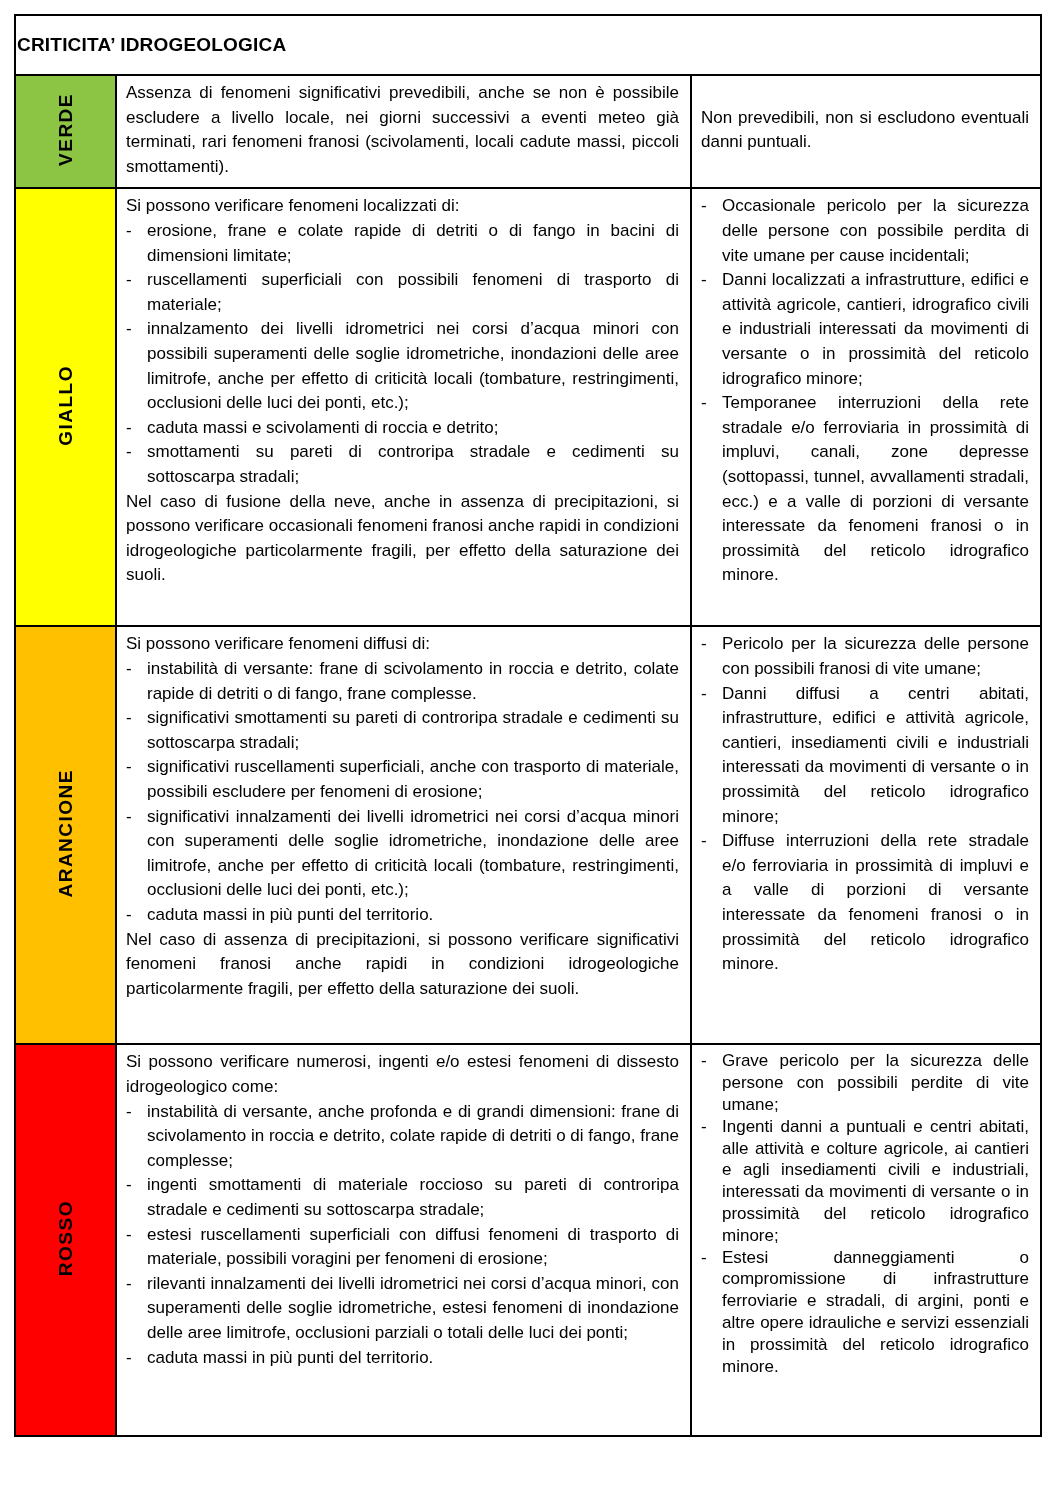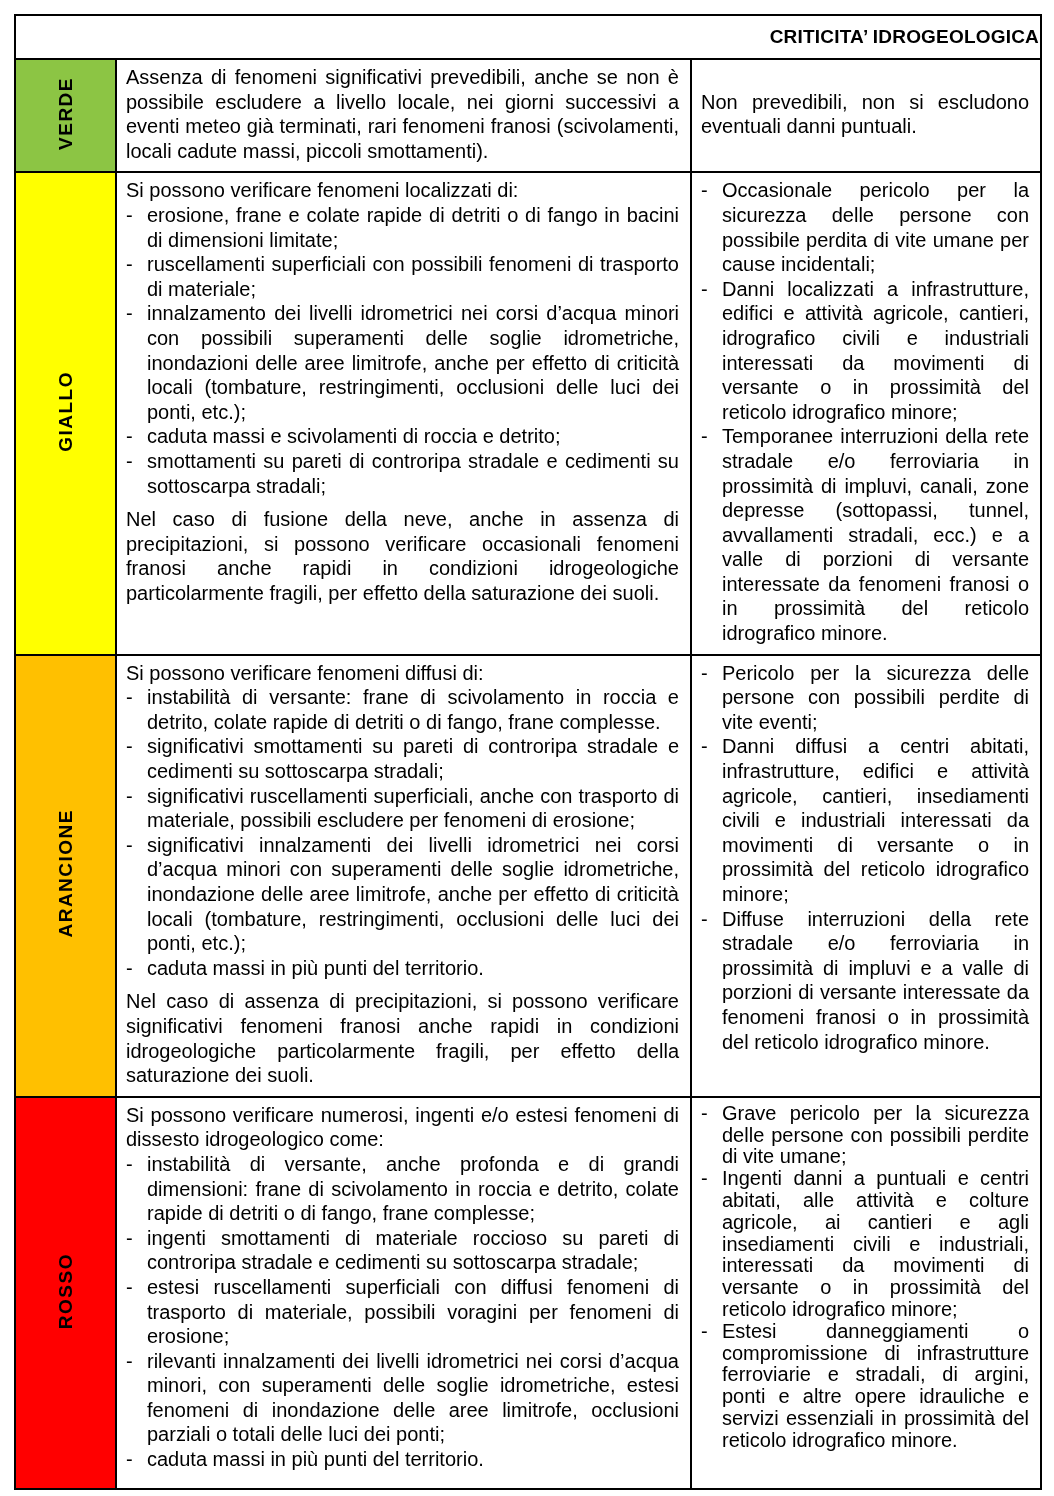--- a/index.html
+++ b/index.html
@@ -6,40 +6,40 @@
   body {
     width:1054px; min-height:1496px; box-sizing:border-box; padding:14px;
     font-family:"Liberation Sans", sans-serif; color:#000;
   }
   table.criticita {
     border-collapse:collapse; table-layout:fixed; width:1026px;
   }
   table.criticita td, table.criticita th { border:2px solid #000; box-sizing:border-box; }
 
   .title-cell {
-    height:44px; text-align:right; vertical-align:middle;
+    height:60px; text-align:left; vertical-align:middle;
     font-weight:700; font-size:19px; letter-spacing:0.2px;margin-top:24px;
   }
   .header-cell {
     height:64px; text-align:center; vertical-align:middle;
     font-weight:700; font-size:18.5px; line-height:1.25;
   }
   .code-cell { text-align:center; vertical-align:middle; }
   .code-label {
     display:inline-block; writing-mode:vertical-rl; transform:rotate(180deg);
     font-weight:700; font-size:19px; letter-spacing:1.5px; white-space:nowrap;
   }
   .text-cell {
     vertical-align:top; padding:5px 11px 8px 9px;
-    font-size:20px; line-height:24.6px; text-align:justify;
+    font-size:17px; line-height:24.6px; text-align:justify;
   }
   .text-cell.v-mid { vertical-align:middle; }
   .text-cell.tight { line-height:21.8px; }
   .text-cell p { margin:0; }
-  .text-cell p.p-gap { margin-top:9px; }
+  .text-cell p.p-gap { }
   .li { display:flex; }
   .dash { flex:0 0 21px; width:21px; }
   .li-text { flex:1 1 auto; text-align:justify; }
   b { font-weight:400; }
 </style>
 </head>
 <body>
 
 <table class="criticita">
   <colgroup>
@@ -134,21 +134,21 @@
           </div>
           <div class="li">
             <span class="dash">-</span>
             <span class="li-text">caduta massi in più punti del territorio.</span>
           </div>
           <p class="p-gap"><b>Nel caso di assenza di precipitazioni</b>, si possono verificare significativi fenomeni franosi anche rapidi in condizioni idrogeologiche particolarmente fragili, per effetto della saturazione dei suoli.</p>
         </td>
     <td class="text-cell">
           <div class="li">
             <span class="dash">-</span>
-            <span class="li-text">Pericolo per la sicurezza delle persone con possibili perdite di vite eventi;</span>
+            <span class="li-text">Pericolo per la sicurezza delle persone con possibili franosi di vite umane;</span>
           </div>
           <div class="li">
             <span class="dash">-</span>
             <span class="li-text">Danni diffusi a centri abitati, infrastrutture, edifici e attività agricole, cantieri, insediamenti civili e industriali interessati da movimenti di versante o in prossimità del reticolo idrografico minore;</span>
           </div>
           <div class="li">
             <span class="dash">-</span>
             <span class="li-text">Diffuse interruzioni della rete stradale e/o ferroviaria in prossimità di impluvi e a valle di porzioni di versante interessate da fenomeni franosi o in prossimità del reticolo idrografico minore.</span>
           </div>
         </td>

